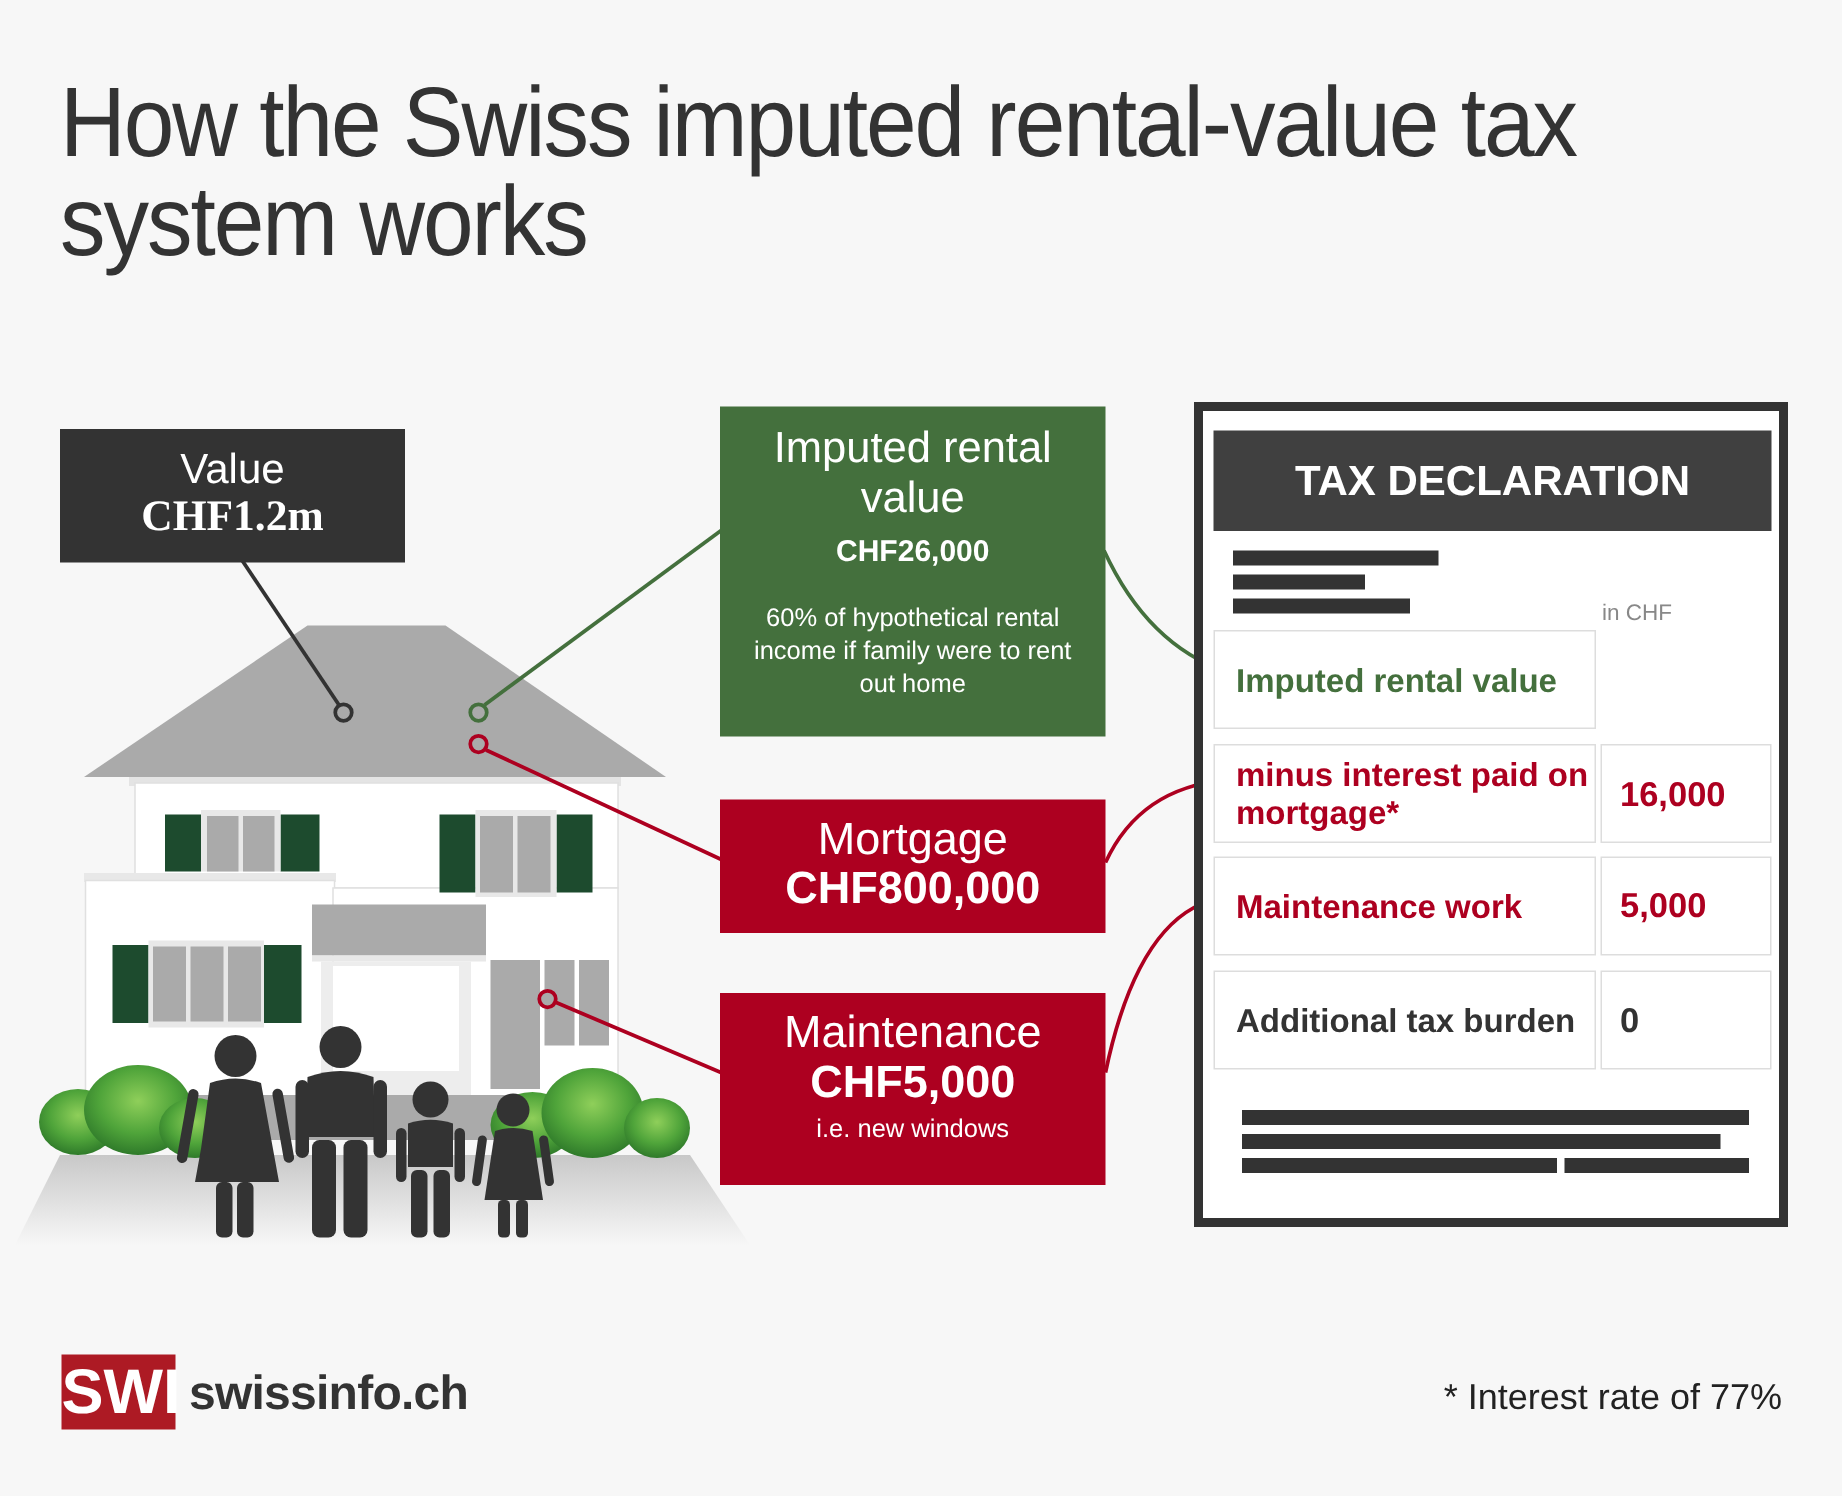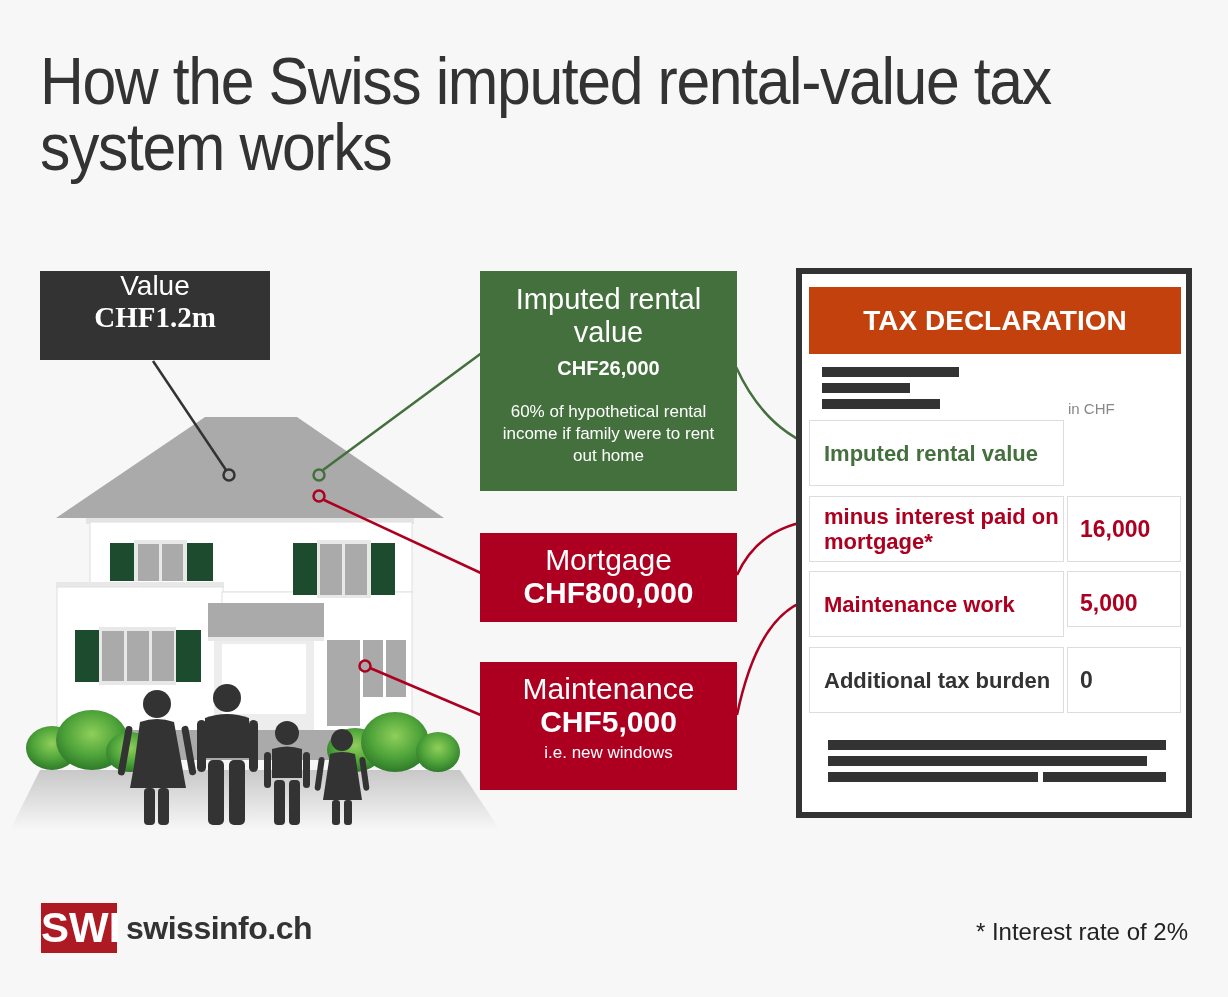--- a/index.html
+++ b/index.html
@@ -8,21 +8,21 @@
 
   .title {
     position: absolute; left: 40px; top: 48px; width: 1160px;
     font-size: 66px; line-height: 66px; font-weight: normal; color: #333;
     letter-spacing: -1.5px; transform: scaleX(0.92); transform-origin: left top;
   }
 
   .illus { position: absolute; left: 0; top: 0; width: 1228px; height: 997px; }
 
   .box { position: absolute; color: #fff; text-align: center; }
-  .value-box { left: 40px; top: 271px; width: 230px; height: 89px; background: #333; }
+  .value-box { left: 40px; top: 286px; width: 230px; height: 89px; background: #333; padding-top: 12px; }
   .value-box .lbl { font-size: 28px; line-height: 30px; font-weight: 300; }
   .value-box .amt { font-size: 29px; line-height: 32px; font-weight: bold; font-family: Liberation Serif, serif; }
 
   .green-box { left: 480px; top: 271px; width: 257px; height: 220px; background: #44703d; padding-top: 12px; }
   .green-box .lbl { font-size: 29px; line-height: 33px; font-weight: 300; }
   .green-box .amt { font-size: 20px; line-height: 38px; font-weight: bold; }
   .green-box .note { font-size: 17px; line-height: 22px; margin-top: 14px; padding: 0 20px; }
 
   .red-box { background: #ad0020; }
   .mortgage-box { left: 480px; top: 533px; width: 257px; height: 89px; padding-top: 10px; }
@@ -30,21 +30,21 @@
   .red-box .lbl { font-size: 30px; line-height: 33px; font-weight: 400; }
   .red-box .amt { font-size: 30px; line-height: 34px; font-weight: bold; }
   .red-box .note { font-size: 17px; line-height: 24px; margin-top: 2px; }
 
   .tax-form {
     position: absolute; left: 796px; top: 268px; width: 396px; height: 550px;
     border: 6px solid #333; background: #fff;
   }
   .tax-header {
     position: absolute; left: 7px; top: 13px; width: 372px; height: 67px;
-    background: #c2410c; color: #fff; font-weight: bold; font-size: 28px;
+    background: #404040; color: #fff; font-weight: bold; font-size: 28px;
     line-height: 67px; text-align: center;
   }
   .bar { position: absolute; background: #333; height: 10px; }
   .in-chf { position: absolute; left: 266px; top: 126px; font-size: 15px; color: #888; }
   .row-cell {
     position: absolute; border: 1px solid #ddd; background: #fff;
     display: flex; align-items: center;
   }
   .row-label { left: 7px; width: 255px; padding-left: 14px; font-weight: bold; font-size: 22px; line-height: 25px; }
   .row-value { left: 265px; width: 114px; padding-left: 12px; font-weight: bold; font-size: 23px; }
@@ -245,21 +245,21 @@
   <div class="row-cell row-label c-red" style="top:222px; height:66px;">
     <span>minus interest paid on mortgage*</span>
   </div>
   <div class="row-cell row-value c-red" style="top:222px; height:66px;">
     <span>16,000</span>
   </div>
 
   <div class="row-cell row-label c-red" style="top:297px; height:66px;">
     <span>Maintenance work</span>
   </div>
-  <div class="row-cell row-value c-red" style="top:297px; height:56px; align-items:flex-start; padding-top:18px;">
+  <div class="row-cell row-value c-red" style="top:297px; height:66px; align-items:flex-start; padding-top:18px;">
     <span>5,000</span>
   </div>
 
   <div class="row-cell row-label c-dark" style="top:373px; height:66px;">
     <span>Additional tax burden</span>
   </div>
   <div class="row-cell row-value c-dark" style="top:373px; height:66px;">
     <span>0</span>
   </div>
 
@@ -267,13 +267,13 @@
   <div class="bar" style="left:26px; top:482px; width:319px;"></div>
   <div class="bar" style="left:26px; top:498px; width:210px;"></div>
   <div class="bar" style="left:241px; top:498px; width:123px;"></div>
 </div>
 
 <div class="logo">
   <div class="logo-mark">SWI</div>
   <div class="logo-text">swissinfo.ch</div>
 </div>
 
-<div class="footnote">* Interest rate of 2%</div>
+<div class="footnote">* Interest rate of 77%</div>
 
 </body></html>

